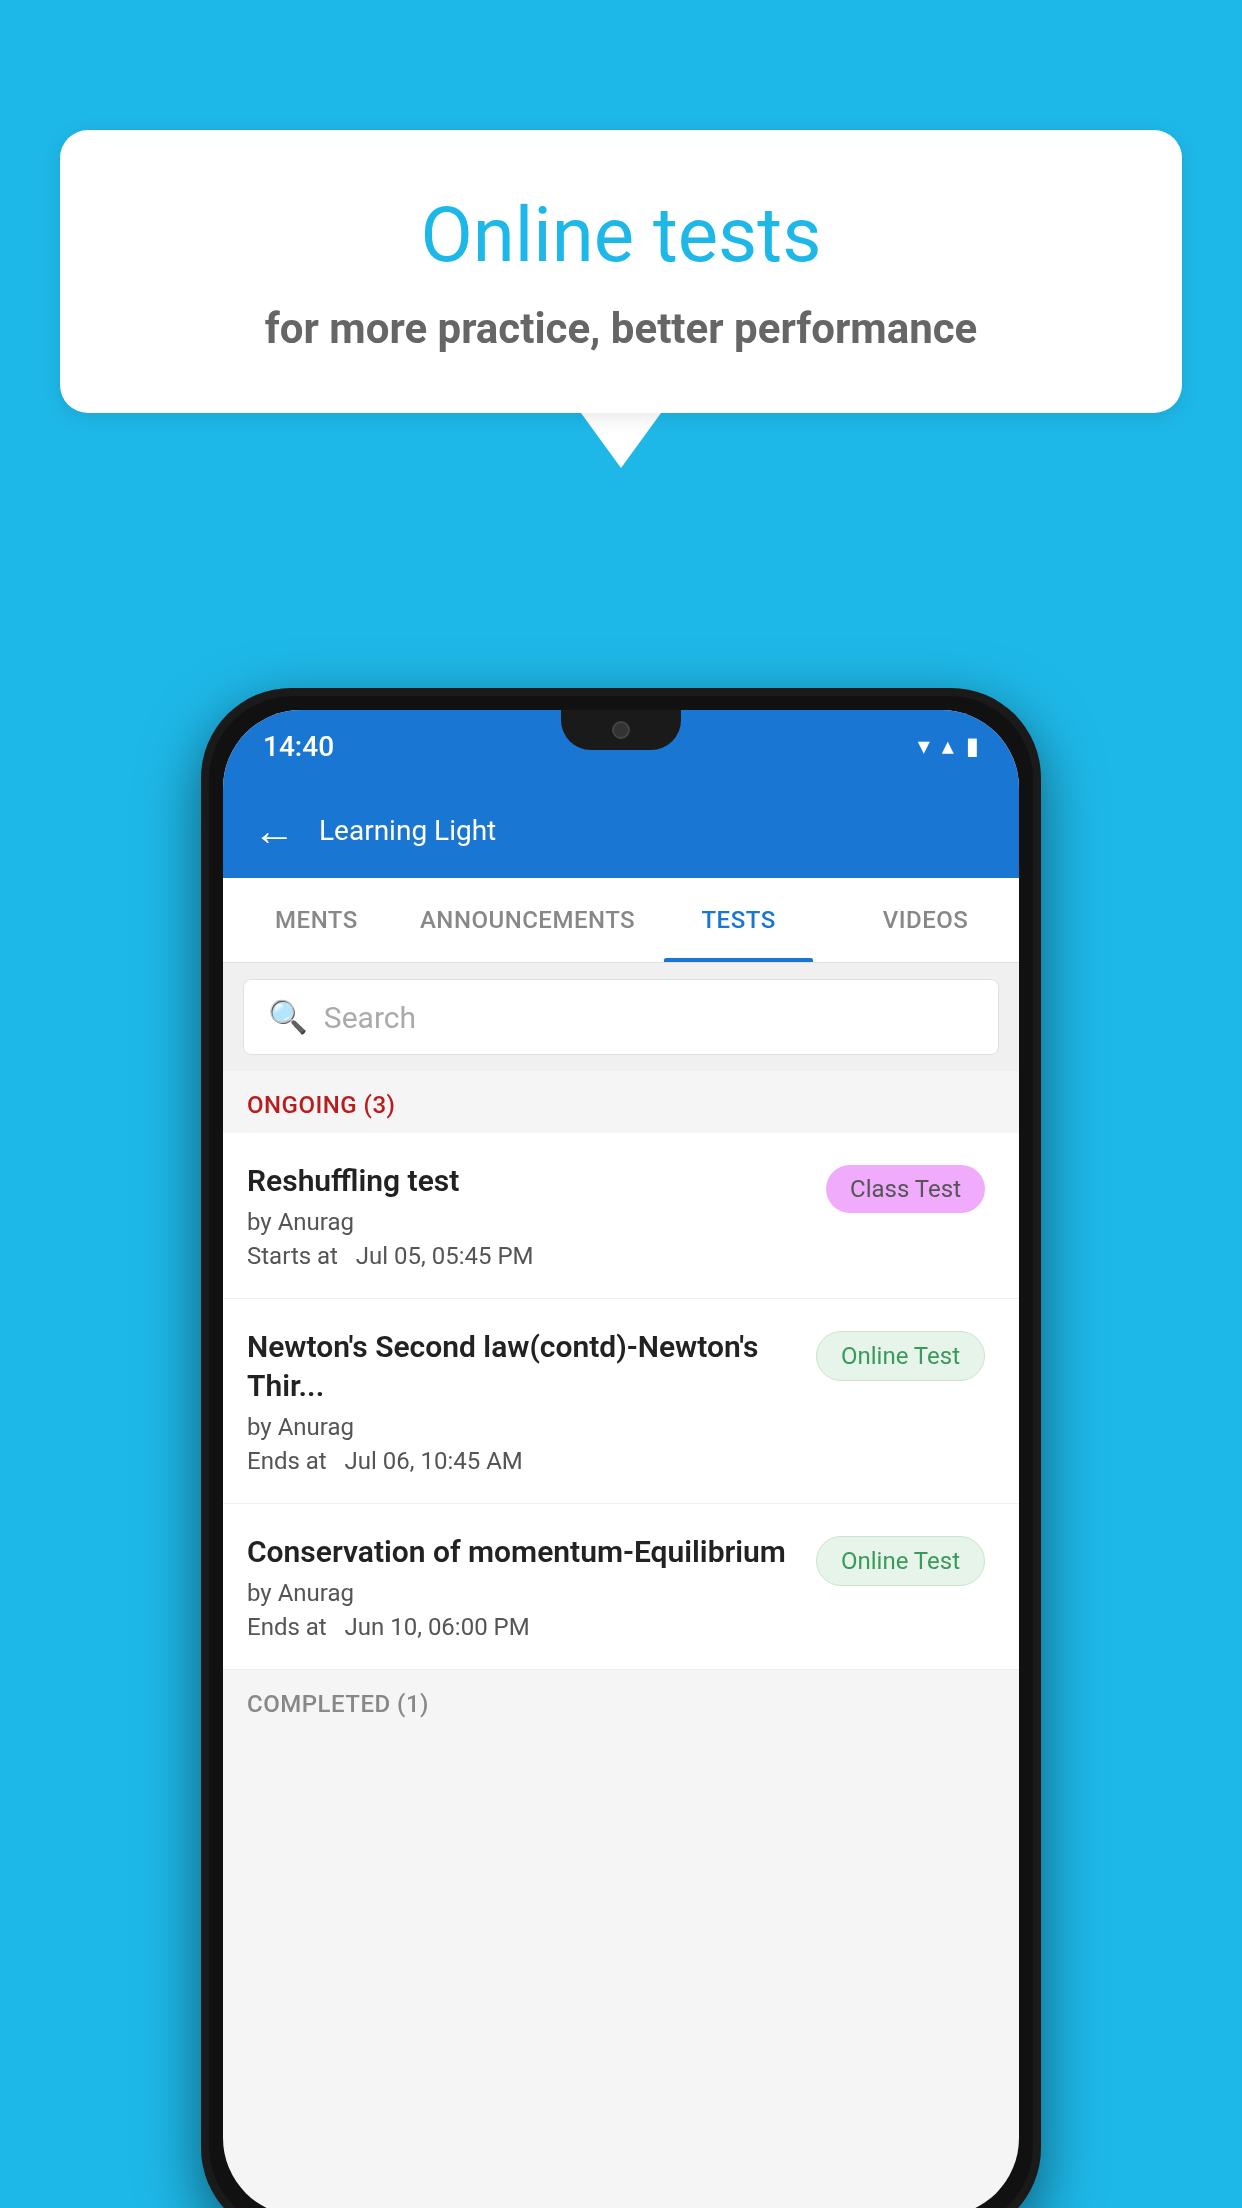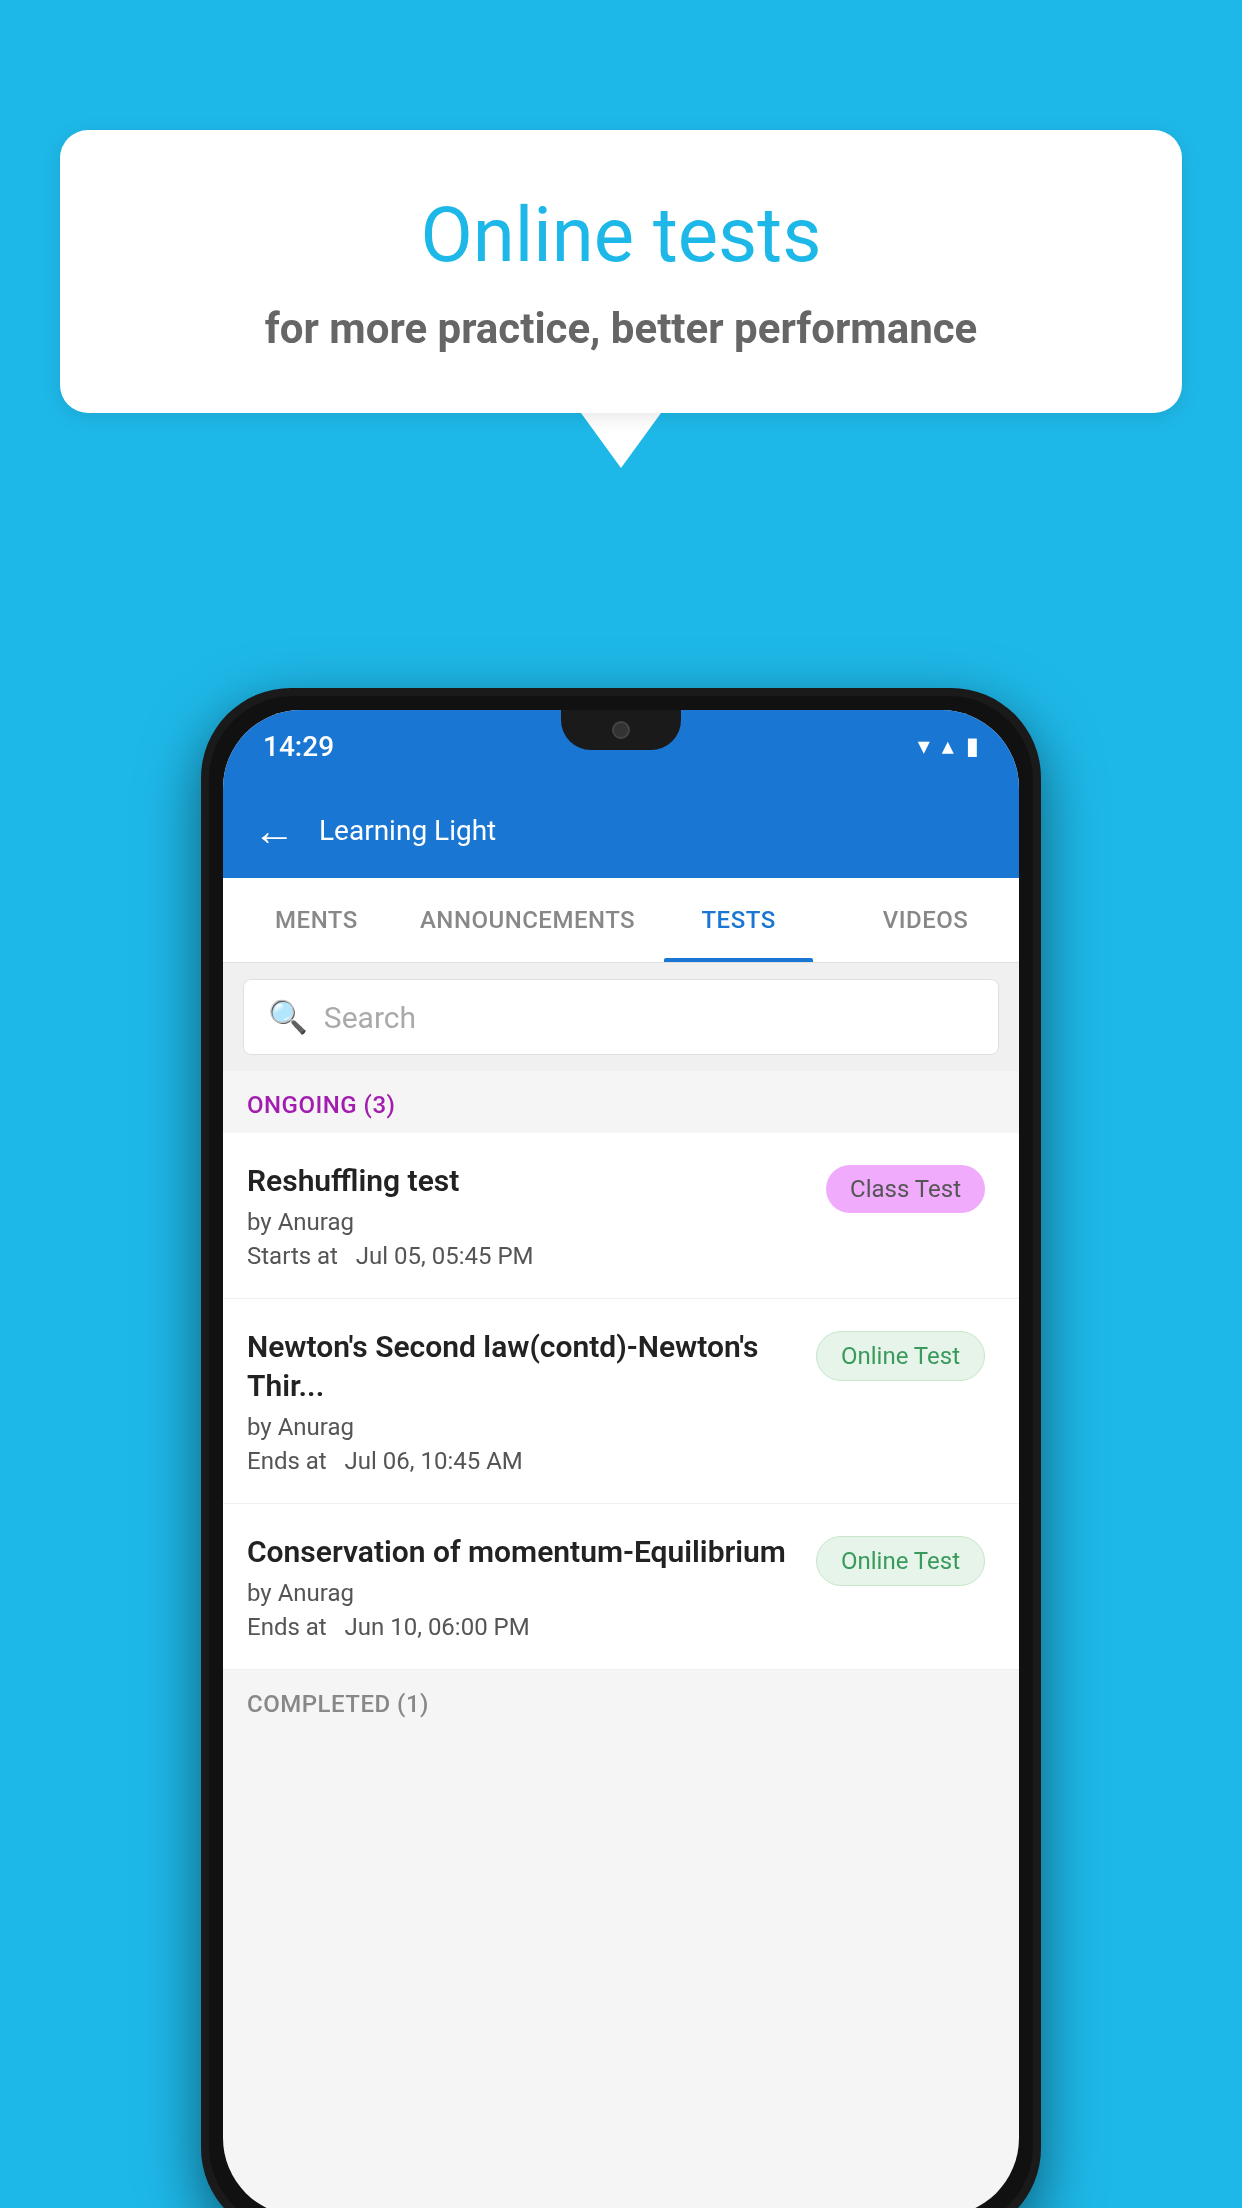--- a/index.html
+++ b/index.html
@@ -235,21 +235,21 @@
     }
 
     
     .section-header {
       padding: 20px 24px 14px;
       background: #f5f5f5;
     }
 
     .section-label {
       font-size: 24px;
-      color: #a21caf;
+      color: #b91c1c;
       font-weight: 500;
       letter-spacing: 0.5px;
     }
 
     
     .test-list {
       background: white;
     }
 
     .test-item {
@@ -332,21 +332,21 @@
 <div class="phone-container">
   <div class="phone-frame">
 
     <div class="phone-inner">
       <div class="phone-screen">
 
         <div class="status-bar">
           <div class="notch">
             <div class="camera-dot"></div>
           </div>
-          <span class="status-time">14:29</span>
+          <span class="status-time">14:40</span>
           <div class="status-icons">
             <span class="status-icon">▾</span>
             <span class="status-icon">▴</span>
             <span class="status-icon">▮</span>
           </div>
         </div>
 
         <div class="app-bar">
           <span class="back-arrow">←</span>
           <span class="app-bar-title">Learning Light</span>

